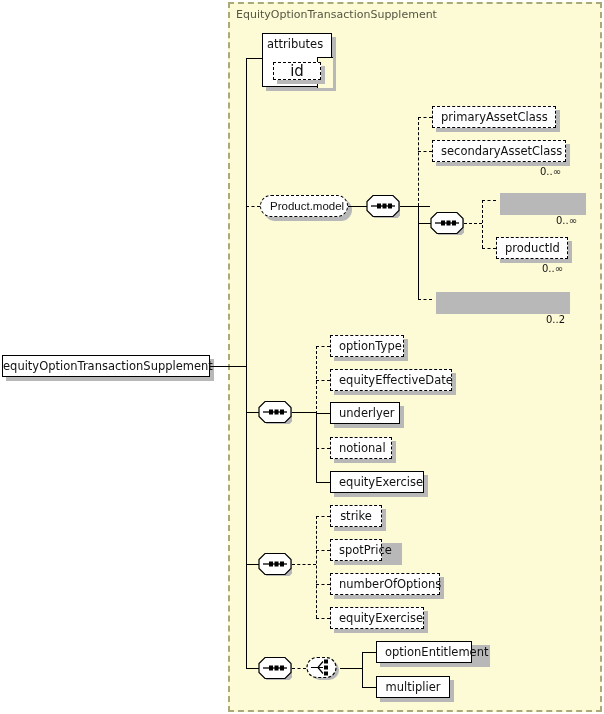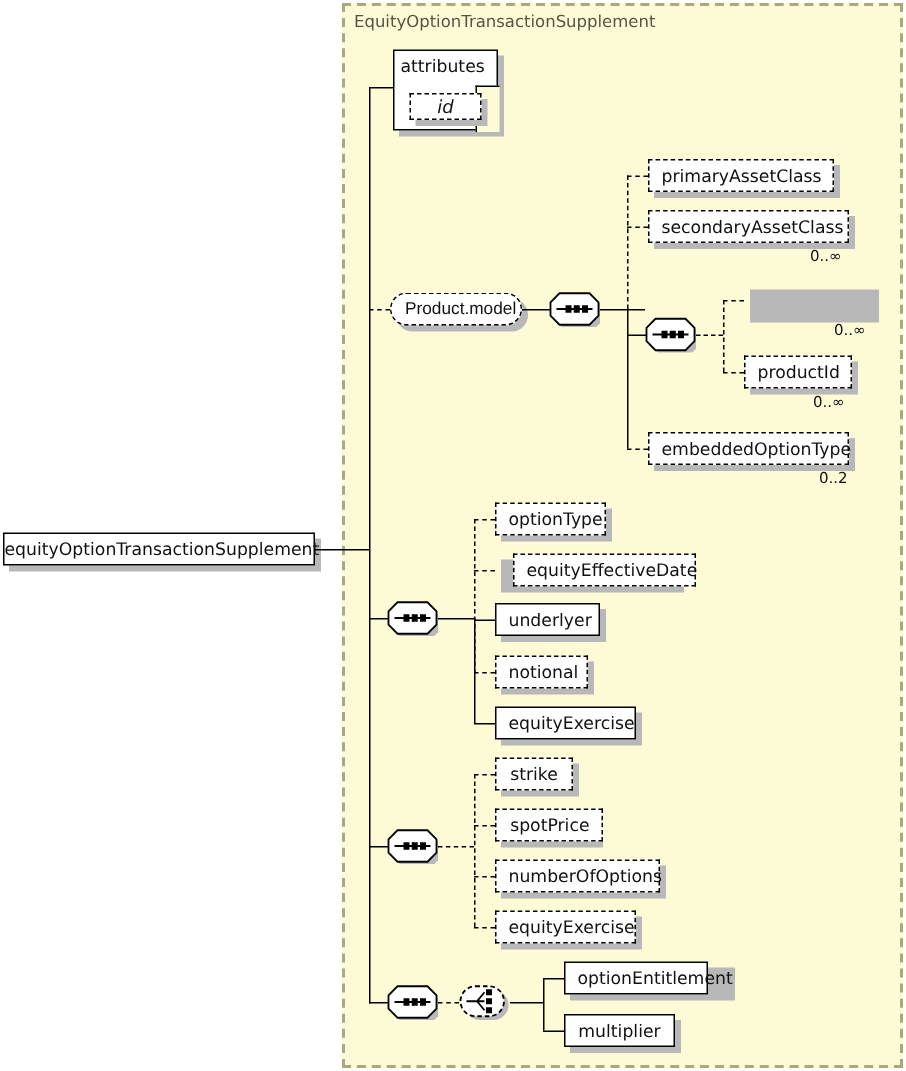--- a/index.html
+++ b/index.html
@@ -163,21 +163,21 @@
 
   <div class="ln-h" style="left:246px; top:58px; width:16px;"></div>
 
   <div class="shadow" style="left:266px; top:37px; width:70px; height:54px;"></div>
   <div class="attrbox" style="left:262px; top:33px; width:70px; height:54px;"></div>
 
   <div class="notch" style="left:317px; top:57px; width:16px; height:31px;"></div>
   <div class="attrbox-label" style="left:267px; top:37px;">attributes</div>
 
   <div class="shadow" style="left:277px; top:66px; width:48px; height:18px;"></div>
-  <div class="node dashed" style="left:273px; top:62px; width:48px; height:18px; line-height:16px; font-size:12px;font-style:italic;">id</div>
+  <div class="node dashed" style="left:273px; top:62px; width:48px; height:18px; line-height:16px; font-size:15px;">id</div>
 
   <div class="ln-h dash" style="left:246px; top:206px; width:14px;"></div>
 
   <div class="pill-shadow" style="left:264px; top:199px; width:88px; height:22px;"></div>
   <div class="pill" style="left:260px; top:195px; width:88px;">Product.model</div>
 
   <div class="ln-h" style="left:348px; top:206px; width:20px;"></div>
 
   <div class="comp" style="left:366px; top:194px;">
     <svg width="34" height="24" viewBox="0 0 34 24">
@@ -223,21 +223,20 @@
   <div class="shadow" style="left:500px; top:193px; width:86px; height:22px;"></div>
   <div class="card" style="left:556px; top:215px;">0..∞</div>
 
   <div class="ln-h dash" style="left:482px; top:248px; width:14px;"></div>
   <div class="shadow" style="left:500px; top:241px; width:72px; height:22px;"></div>
   <div class="node dashed" style="left:496px; top:237px; width:72px;">productId</div>
   <div class="card" style="left:542px; top:263px;">0..∞</div>
 
   <div class="ln-h dash" style="left:418px; top:299px; width:14px;"></div>
   <div class="shadow" style="left:436px; top:292px; width:134px; height:22px;"></div>
-  <div class="node dashed" style="left:432px; top:288px; width:134px;">embeddedOptionType</div>
   <div class="card" style="left:546px; top:314px;">0..2</div>
 
   <div class="ln-h" style="left:246px; top:412px; width:14px;"></div>
   <div class="comp" style="left:258px; top:400px;">
     <svg width="34" height="24" viewBox="0 0 34 24">
       <polygon points="7,1.5 27,1.5 33,7.5 33,16.5 27,22.5 7,22.5 1,16.5 1,7.5" fill="#b8b8b8" transform="translate(3,3)"></polygon>
       <polygon points="7,1.5 27,1.5 33,7.5 33,16.5 27,22.5 7,22.5 1,16.5 1,7.5" fill="#ffffff" stroke="#000000" stroke-width="1.2"></polygon>
       <line x1="5" y1="12" x2="29" y2="12" stroke="#000000" stroke-width="1.3"></line>
       <rect x="11" y="9.5" width="4" height="5" fill="#000000"></rect>
       <rect x="16.5" y="9.5" width="4" height="5" fill="#000000"></rect>
@@ -248,21 +247,21 @@
 
   <div class="ln-v dash" style="left:316px; top:346px; height:103px;"></div>
   <div class="ln-v" style="left:316px; top:412px; height:70px;"></div>
 
   <div class="ln-h dash" style="left:316px; top:346px; width:14px;"></div>
   <div class="shadow" style="left:334px; top:339px; width:74px; height:22px;"></div>
   <div class="node dashed" style="left:330px; top:335px; width:74px;">optionType</div>
 
   <div class="ln-h dash" style="left:316px; top:380px; width:14px;"></div>
   <div class="shadow" style="left:334px; top:373px; width:122px; height:22px;"></div>
-  <div class="node dashed" style="left:330px; top:369px; width:122px;margin-left:12px;">equityEffectiveDate</div>
+  <div class="node dashed" style="left:330px; top:369px; width:122px;">equityEffectiveDate</div>
 
   <div class="ln-h" style="left:316px; top:413px; width:14px;"></div>
   <div class="shadow" style="left:334px; top:406px; width:70px; height:22px;"></div>
   <div class="node solid" style="left:330px; top:402px; width:70px;">underlyer</div>
 
   <div class="ln-h dash" style="left:316px; top:448px; width:14px;"></div>
   <div class="shadow" style="left:334px; top:441px; width:62px; height:22px;"></div>
   <div class="node dashed" style="left:330px; top:437px; width:62px;">notional</div>
 
   <div class="ln-h" style="left:316px; top:482px; width:14px;"></div>
@@ -282,21 +281,21 @@
   </div>
   <div class="ln-h dash" style="left:292px; top:564px; width:24px;"></div>
   <div class="ln-v dash" style="left:316px; top:516px; height:102px;"></div>
 
   <div class="ln-h dash" style="left:316px; top:516px; width:14px;"></div>
   <div class="shadow" style="left:334px; top:509px; width:52px; height:22px;"></div>
   <div class="node dashed" style="left:330px; top:505px; width:52px;">strike</div>
 
   <div class="ln-h dash" style="left:316px; top:550px; width:14px;"></div>
   <div class="shadow" style="left:334px; top:543px; width:68px; height:22px;"></div>
-  <div class="node dashed" style="left:330px; top:539px; width:72px;text-align:right;">spotPrice</div>
+  <div class="node dashed" style="left:330px; top:539px; width:52px;">spotPrice</div>
 
   <div class="ln-h dash" style="left:316px; top:584px; width:14px;"></div>
   <div class="shadow" style="left:334px; top:577px; width:110px; height:22px;"></div>
   <div class="node dashed" style="left:330px; top:573px; width:110px;">numberOfOptions</div>
 
   <div class="ln-h dash" style="left:316px; top:618px; width:14px;"></div>
   <div class="shadow" style="left:334px; top:611px; width:94px; height:22px;"></div>
   <div class="node dashed" style="left:330px; top:607px; width:94px;">equityExercise</div>
 
   <div class="ln-h" style="left:246px; top:668px; width:14px;"></div>

